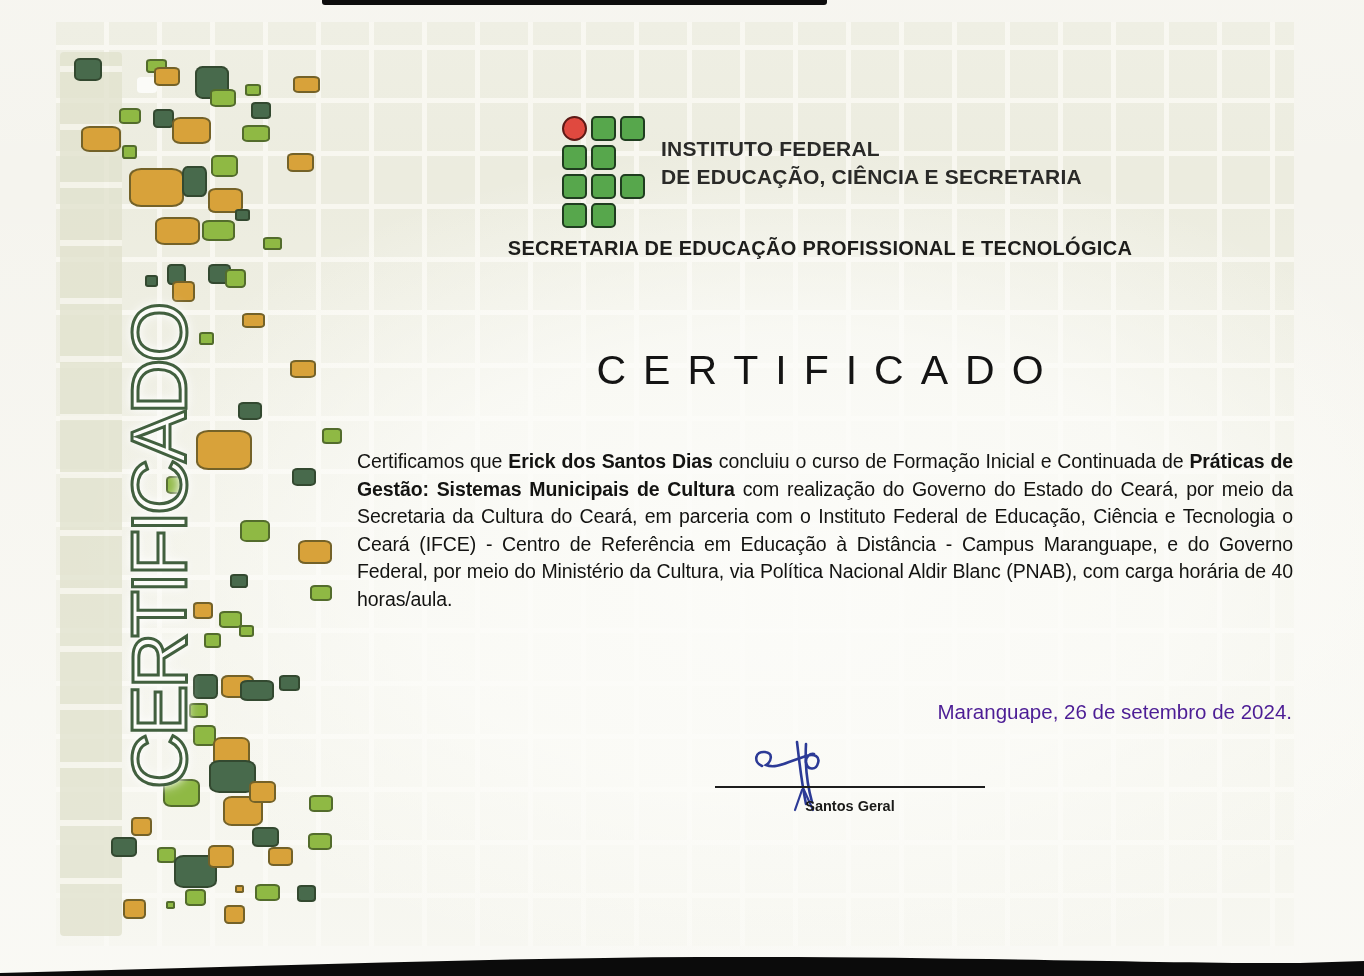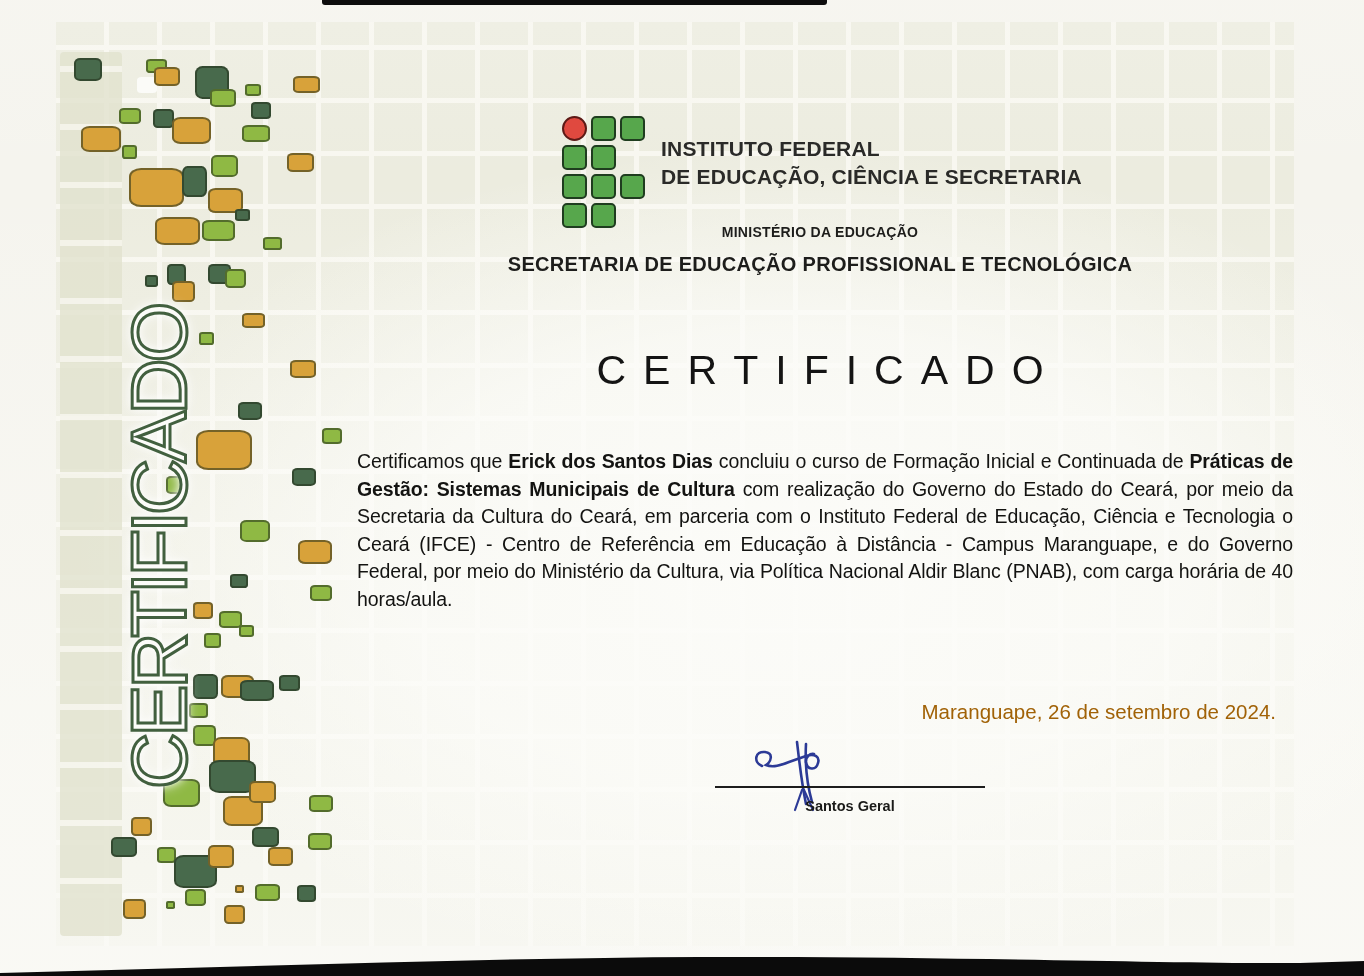--- a/index.html
+++ b/index.html
@@ -73,22 +73,22 @@
   }
 
   .body-text{
     position:absolute;left:357px;top:448px;width:936px;margin:0;
     font-size:19.5px;line-height:27.5px;text-align:justify;color:#131311;
     letter-spacing:-0.1px;
   }
   .body-text strong{font-weight:700;}
 
   .date-line{
-    position:absolute;right:88px;top:700px;width:500px;
-    text-align:right;font-size:20.5px;color:#a16207;
+    position:absolute;right:72px;top:700px;width:500px;
+    text-align:right;font-size:20.5px;color:#4c1d95;
   }
 
   .signature{position:absolute;left:700px;top:726px;width:300px;height:95px;}
   .sig-ink{position:absolute;left:45px;top:4px;width:120px;height:84px;}
   .sig-line{position:absolute;left:15px;top:60px;width:270px;height:2px;background:#1d1d1d;}
   .sig-role{position:absolute;left:15px;top:72px;width:270px;text-align:center;font-size:14.5px;font-weight:700;color:#1a1a18;}
 </style>
 </head>
 <body>
 
@@ -194,21 +194,20 @@
         <div class="cell" style="background: rgb(87, 167, 76); border: 2px solid rgb(31, 61, 31);"></div>
         <div class="cell"></div>
       </div>
     <div class="brand-text">
       <div class="l1">INSTITUTO FEDERAL</div>
       <div class="l2">DE EDUCAÇÃO, CIÊNCIA E SECRETARIA</div>
     </div>
   </div>
 
   <div class="ministry">
-    <div class="m1">MINISTÉRIO DA EDUCAÇÃO</div>
     <div class="m2">SECRETARIA DE EDUCAÇÃO PROFISSIONAL E TECNOLÓGICA</div>
   </div>
 
   <h1 class="title">CERTIFICADO</h1>
 
   <p class="body-text"><span>Certificamos que </span><strong>Erick dos Santos Dias</strong><span> concluiu o curso de Formação Inicial e Continuada de </span><strong>Práticas de Gestão: Sistemas Municipais de Cultura</strong><span> com realização do Governo do Estado do Ceará, por meio da Secretaria da Cultura do Ceará, em parceria com o Instituto Federal de Educação, Ciência e Tecnologia o Ceará (IFCE) - Centro de Referência em Educação à Distância - Campus Maranguape, e do Governo Federal, por meio do Ministério da Cultura, via Política Nacional Aldir Blanc (PNAB), com carga horária de 40 horas/aula.</span></p>
 
   <div class="date-line">Maranguape, 26 de setembro de 2024.</div>
 
   <div class="signature">

